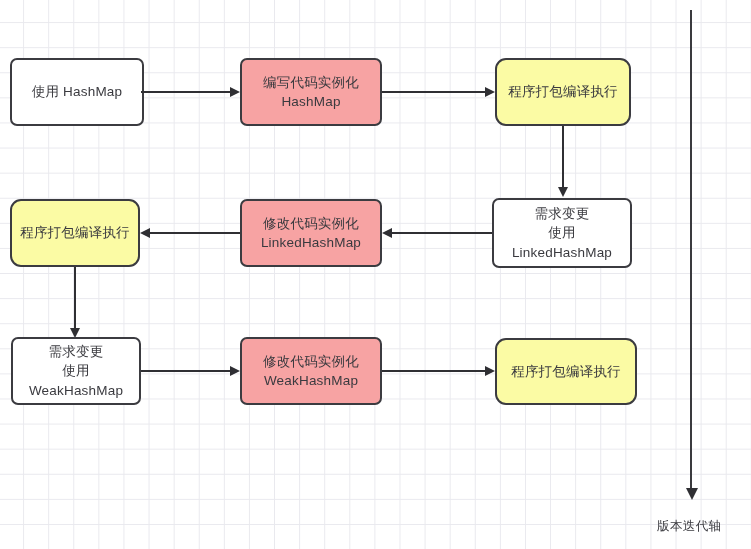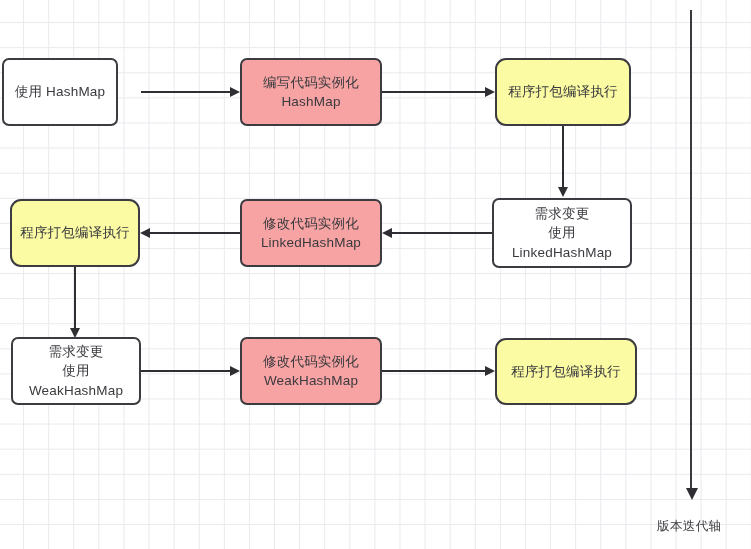--- a/index.html
+++ b/index.html
@@ -85,21 +85,21 @@
     color: #3a3a3f;
     white-space: nowrap;
     letter-spacing: 0.4px;
   }
 </style>
 </head>
 <body>
 
 <div id="canvas">
 
-  <div class="node white" style="left:2px; top:58px; width:116px; height:68px;text-align:center;">使用 HashMap</div>
+  <div class="node white" style="left:10px; top:58px; width:134px; height:68px;text-align:center;">使用 HashMap</div>
 
   <div class="edge h" style="left:141px; top:91px; width:90px;"></div>
   <div class="arrowhead right" style="left:230px; top:86.5px;"></div>
 
   <div class="node pink" style="left:240px; top:58px; width:142px; height:68px;">编写代码实例化
 HashMap</div>
 
   <div class="edge h" style="left:382px; top:91px; width:104px;"></div>
   <div class="arrowhead right" style="left:485px; top:86.5px;"></div>
 

